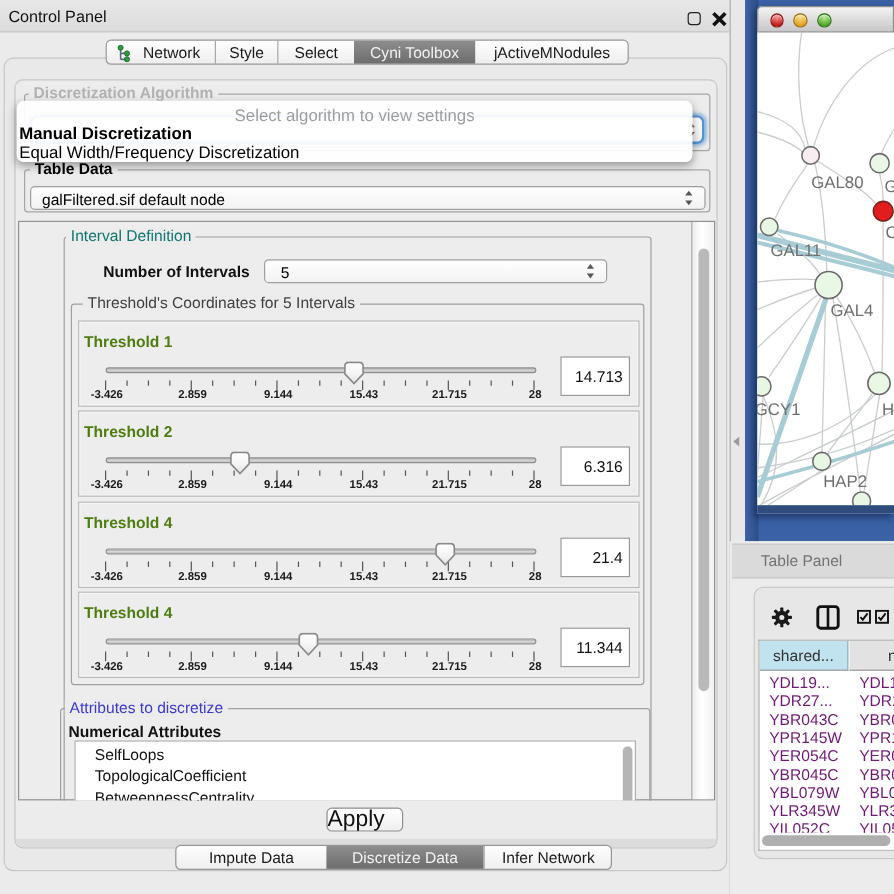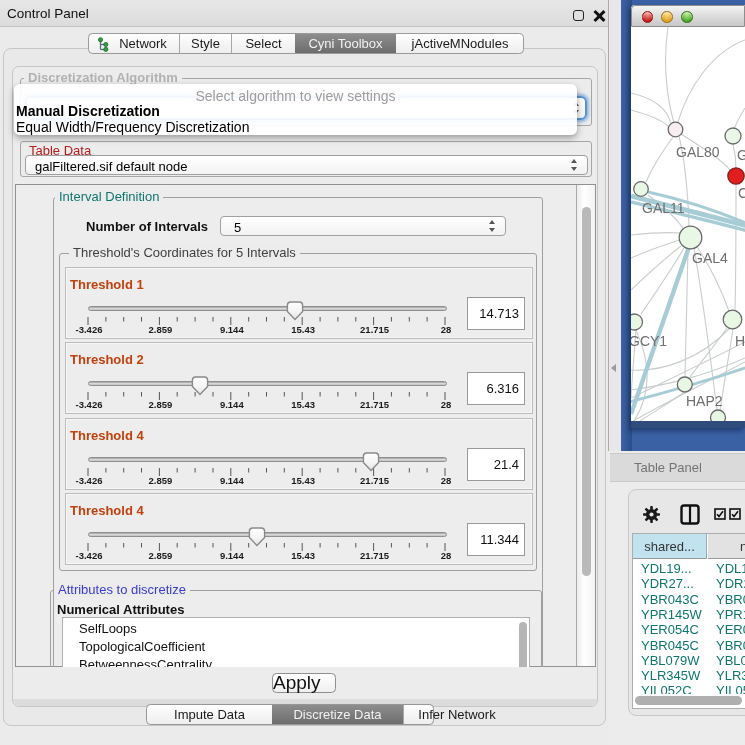--- a/index.html
+++ b/index.html
@@ -9,31 +9,31 @@
 .grouplabel { position:absolute; background:#ececec; padding:0 4px; font-size:13px; line-height:14px; white-space:nowrap; }
 .combo { position:absolute; background:linear-gradient(#ffffff,#f2f2f2); border:1px solid #a0a0a0;
   border-radius:4px; font-size:13px; }
 .stepper { position:absolute; right:9px; top:50%; width:8px; height:13px; margin-top:-6.5px; }
 .stepper:before, .stepper:after { content:""; position:absolute; left:1px; border-left:3px solid transparent;
   border-right:3px solid transparent; }
 .stepper:before { top:0.5px; border-bottom:4px solid #555; }
 .stepper:after { bottom:0.5px; border-top:4px solid #555; }
 .tpanel { position:absolute; left:49px; width:468px; height:72px; background:#ededed;
   border:1px solid #bcbcbc; box-shadow:inset 0 0 0 1px #f7f7f7; }
-.tlabel { position:absolute; left:4px; top:9px; font-size:13px; font-weight:bold; color:#c2410c; }
+.tlabel { position:absolute; left:4px; top:9px; font-size:13px; font-weight:bold; color:#4d7c0f; }
 .track { position:absolute; left:22px; top:37.5px; width:359px; height:5px; border-radius:2.5px;
   background:linear-gradient(#9a9a9a,#d9d9d9 45%,#c2c2c2); border:1px solid #8f8f8f; }
 .ticklabels span { position:absolute; top:56px; font-size:9.5px; font-weight:bold; color:#1a1a1a; transform:translateX(-50%); }
 .valbox { position:absolute; left:401px; top:29px; width:58px; height:33px; background:#fff;
   border:1px solid #999; font-size:13px; text-align:right; padding:8px 5px 0 0; color:#111; }
 .seg { position:absolute; top:0; bottom:0; display:flex; align-items:center; justify-content:center;
   font-size:13px; color:#1a1a1a; }
 .segdark { background:linear-gradient(#8d8d8d,#6d6d6d); color:#f2f2f2; }
 .listrow { position:absolute; left:16px; font-size:13px; color:#111; white-space:nowrap; }
-.trow { position:absolute; font-size:13px; color:#0f766e; white-space:nowrap; }
+.trow { position:absolute; font-size:13px; color:#701a75; white-space:nowrap; }
 </style></head>
 <body>
 
 <div class="abs" style="left:0;top:0;width:608px;height:745px;background:#ebebeb"></div>
 
 <div class="abs" style="left:0;top:0;width:608px;height:27px;background:linear-gradient(#e7e7e7,#dcdcdc);border-bottom:1px solid #c4c4c4"></div>
 <div class="abs" style="left:7px;top:6px;font-size:13.5px;color:#111">Control Panel</div>
 <div class="abs" style="left:573px;top:10px;width:11px;height:11px;border:1.6px solid #222;border-radius:3px"></div>
 <div class="abs" style="left:592px;top:9px;width:13px;height:13px">
  <div class="abs" style="left:5.5px;top:-0.5px;width:2.8px;height:14px;background:#111;transform:rotate(45deg)"></div>
@@ -65,21 +65,21 @@
     </svg>
 </div>
 
 <div class="groupbox" style="left:20px;top:78px;width:572px;height:48px"></div>
 <div class="grouplabel" style="left:24px;top:71px;font-weight:bold;color:#b2b2b2">Discretization Algorithm</div>
 <div class="combo" style="left:25px;top:96px;width:562px;height:24px;border:2.5px solid #5693d6;border-radius:6px;box-shadow:0 0 3px 1.5px rgba(90,150,215,.6)">
     <span class="stepper" style="right:5px"></span>
   </div>
 
 <div class="groupbox" style="left:20px;top:141px;width:572px;height:36px"></div>
-<div class="grouplabel" style="left:25px;top:144px;font-weight:normal;color:#b91c1c">Table Data</div>
+<div class="grouplabel" style="left:25px;top:134px;font-weight:bold;color:#000000">Table Data</div>
 <div class="combo" style="left:25px;top:154.5px;width:563px;height:20.5px">
   <span style="position:absolute;left:9px;top:3px">galFiltered.sif default node</span>
   <span class="stepper"></span>
 </div>
 
 <div class="abs" style="left:15px;top:184px;width:581px;height:483px;border:1px solid #919191;background:#ededed"></div>
 
 <div class="abs" style="left:576px;top:185px;width:19px;height:481px;background:linear-gradient(90deg,#ececec,#ffffff 40%,#f2f2f2);border-left:1px solid #aaa"></div>
 <div class="abs" style="left:581.5px;top:207px;width:9px;height:369px;background:#b9b9b9;border-radius:4.5px"></div>
 
@@ -287,21 +287,21 @@
   <div class="abs" style="left:46px;top:432px;width:468px;height:250px;background:#fff;border:1px solid #b0b0b0">
     <div class="listrow" style="top:3px">SelfLoops</div>
     <div class="listrow" style="top:21px">TopologicalCoefficient</div>
     <div class="listrow" style="top:38.5px">BetweennessCentrality</div>
   </div>
   <div class="abs" style="left:503px;top:437px;width:8px;height:245px;background:#b5b5b5;border-radius:4px"></div>
 </div>
 
 <div class="abs" style="left:272px;top:673px;width:64px;height:19.5px;background:linear-gradient(#ffffff,#efefef);border:1px solid #8f8f8f;border-radius:4.5px;font-size:19px;line-height:18px;color:#111">Apply</div>
 
-<div class="abs" style="left:146px;top:704px;width:288px;height:20.5px;background:linear-gradient(#fefefe,#eeeeee);border:1px solid #969696;border-radius:4.5px">
+<div class="abs" style="left:146px;top:704px;width:364px;height:20.5px;background:linear-gradient(#fefefe,#eeeeee);border:1px solid #969696;border-radius:4.5px">
   <div class="seg" style="left:0;width:125px">Impute Data</div>
   <div class="seg segdark" style="left:125px;width:131px">Discretize Data</div>
   <div class="seg" style="left:256px;width:107px;border-left:1px solid #a8a8a8">Infer Network</div>
 </div>
 
 <div class="abs" style="left:14px;top:84px;width:563px;height:51px;background:rgba(255,255,255,0.93);border-radius:6px;box-shadow:0 3px 7px rgba(0,0,0,0.35)">
   <div class="abs" style="left:2px;top:19px;font-size:14px;font-weight:bold;color:#000">Manual Discretization</div>
   <div class="abs" style="left:0;top:3.5px;width:100%;text-align:center;font-size:14px;color:#9d9d9d">Select algorithm to view settings</div>
   <div class="abs" style="left:2px;top:34.5px;font-size:14px;color:#000">Equal Width/Frequency Discretization</div>
 </div>

